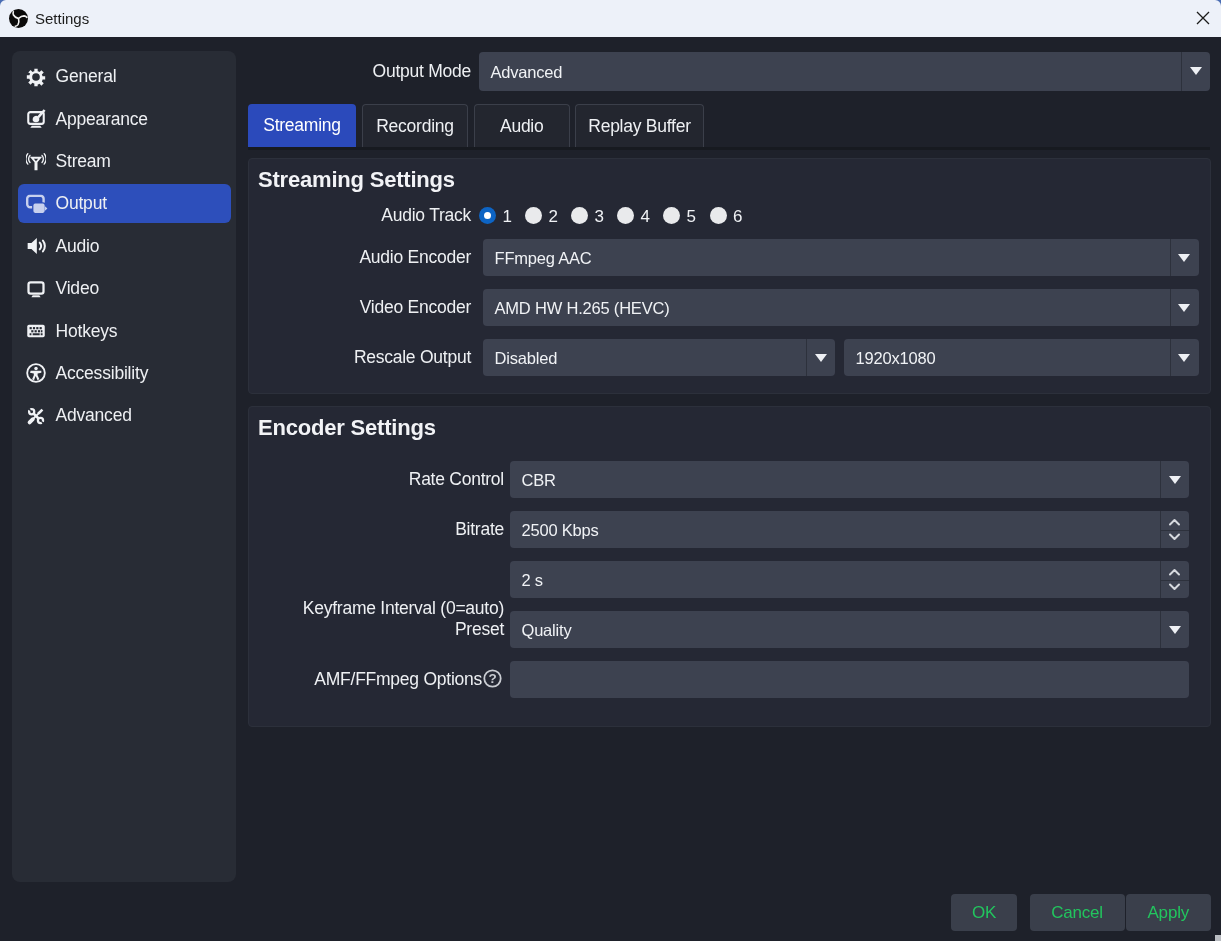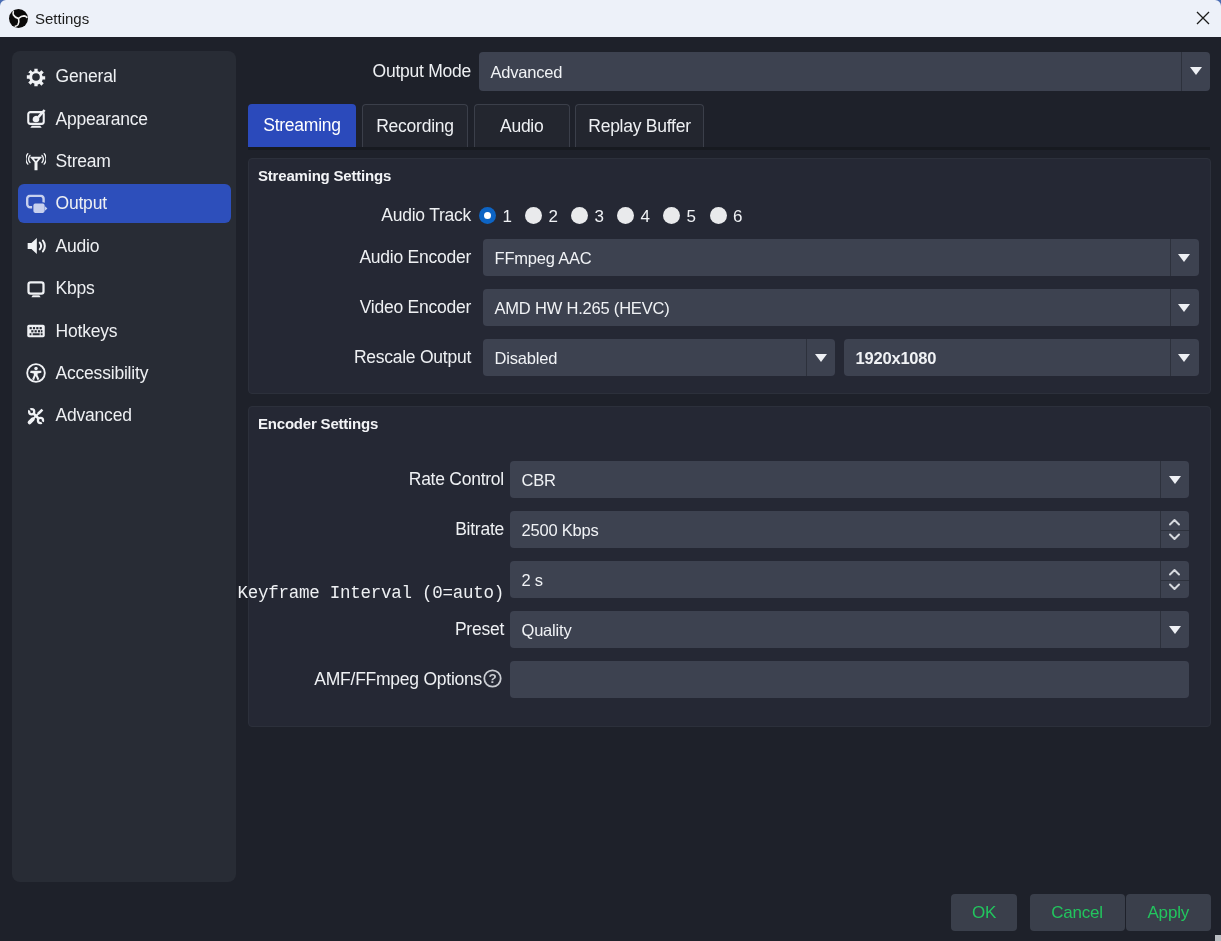--- a/index.html
+++ b/index.html
@@ -13,21 +13,21 @@
 .sitem { position:absolute; left:6px; width:213px; height:39px; border-radius:6px; color:#eef0f3; font-size:17.5px; letter-spacing:-0.2px; }
 .sitem.sel { background:#2d4fbb; }
 .sitem .ic { position:absolute; left:8px; top:50%; transform:translateY(-50%); width:20px; height:20px; }
 .sitem .tx { position:absolute; left:37.5px; top:0; height:39px; line-height:39px; }
 .label { position:absolute; color:#eef0f3; font-size:17.5px; letter-spacing:-0.25px; text-align:right; }
 .combo, .spin, .tinput { position:absolute; background:#3d4250; border-radius:4px; }
 .cval { position:absolute; left:11.5px; top:0; bottom:0; display:flex; align-items:center; transform:translateY(0.8px); font-size:16.5px; letter-spacing:-0.2px; color:#f0f2f5; }
 .csep { position:absolute; right:28px; top:0; bottom:0; width:1px; background:#2d313c; }
 .carr { position:absolute; right:8.5px; top:50%; margin-top:-4px; width:0; height:0; border-left:6.5px solid transparent; border-right:6.5px solid transparent; border-top:8px solid #eef0f4; }
 .panel { position:absolute; left:248px; width:963px; background:#252834; border:1px solid #2c303b; border-radius:4px; }
-.ptitle { position:absolute; left:9px; top:8px; font-size:15px; letter-spacing:-0.2px; font-weight:bold; color:#f2f3f6; }
+.ptitle { position:absolute; left:9px; top:8px; font-size:22px; letter-spacing:-0.2px; font-weight:bold; color:#f2f3f6; }
 .tab { position:absolute; top:104px; height:42.5px; font-size:17.5px; letter-spacing:-0.25px; color:#eef0f3; text-align:center; line-height:42.5px; border-radius:4px 4px 0 0; }
 .tab.unsel { background:#23262f; border:1px solid #3b3f4a; border-bottom:none; }
 .tab.sel { background:#2b4abb; color:#fff; }
 .btn { position:absolute; top:894px; height:37px; background:#3a3f4b; border-radius:4px; color:#22c55e; font-size:17px; letter-spacing:-0.2px; text-align:center; line-height:37px; }
 .radio { position:absolute; top:206.5px; width:17px; height:17px; border-radius:50%; background:#e9eaec; }
 .radio.on { background:#0d64c4; }
 .radio.on::after { content:""; position:absolute; left:5px; top:5px; width:7px; height:7px; border-radius:50%; background:#fff; }
 .rnum { position:absolute; top:205px; font-size:17px; color:#f0f2f5; line-height:24px; }
 .shline { position:absolute; right:0; width:28px; top:50%; height:1px; background:#2d313c; }
 </style>
@@ -104,21 +104,21 @@
           <path d="M20.3 5.5a10.2 10.2 0 0 1 0 13"></path>
         </g>
       </svg>
       <span class="tx">Audio</span>
     </div>
   <div class="sitem" style="top:218.1px">
       <svg class="ic" viewBox="0 0 24 24">
         <rect x="3" y="4" width="18" height="13.6" rx="2.6" stroke="#f0f2f5" stroke-width="2.7" fill="none"></rect>
         <path fill="#f0f2f5" d="M8 19.5h8l1.5 2.5h-11z"></path>
       </svg>
-      <span class="tx">Kbps</span>
+      <span class="tx">Video</span>
     </div>
   <div class="sitem" style="top:260.5px">
       <svg class="ic" viewBox="0 0 24 24">
         <rect x="1.5" y="4.5" width="21" height="15" rx="2" fill="#f0f2f5"></rect>
         <g fill="#282c35">
           <rect x="4.3" y="7.3" width="2.6" height="2.6"></rect>
           <rect x="8.3" y="7.3" width="2.6" height="2.6"></rect>
           <rect x="12.3" y="7.3" width="2.6" height="2.6"></rect>
           <rect x="16.3" y="7.3" width="2.6" height="2.6"></rect>
           <rect x="6.3" y="11" width="2.6" height="2.6"></rect>
@@ -203,21 +203,21 @@
   <span class="cval">AMD HW H.265 (HEVC)</span>
     <span class="csep"></span>
     <span class="carr"></span>
 </div>
 <div class="label" style="right:750px; top:339px; height:37px; line-height:37px;">Rescale Output</div>
 <div class="combo" style="left:483px; top:339px; width:352px; height:37px;">
   <span class="cval">Disabled</span>
     <span class="csep"></span>
     <span class="carr"></span>
 </div>
-<div class="combo" style="left:844px; top:339px; width:354.5px; height:37px;font-weight:bold;">
+<div class="combo" style="left:844px; top:339px; width:354.5px; height:37px;">
   <span class="cval">1920x1080</span>
     <span class="csep"></span>
     <span class="carr"></span>
 </div>
 
 <div class="panel" style="top:406px; height:321px;">
   <div class="ptitle">Encoder Settings</div>
 </div>
 <div class="label" style="right:717px; top:461px; height:37px; line-height:37px;">Rate Control</div>
 <div class="combo" style="left:510px; top:461px; width:679px; height:37px;">
@@ -230,21 +230,21 @@
   <span class="cval">2500 Kbps</span>
     <span class="csep"></span>
     <span class="shline"></span>
     <svg style="position:absolute;right:7px;top:5px" width="15" height="12" viewBox="0 0 15 12">
       <path d="M3 8.5 7.5 4 12 8.5" stroke="#d6d9de" stroke-width="2" fill="none" stroke-linejoin="round" stroke-linecap="round"></path>
     </svg>
     <svg style="position:absolute;right:7px;bottom:5px" width="15" height="12" viewBox="0 0 15 12">
       <path d="M3 3.5 7.5 8 12 3.5" stroke="#d6d9de" stroke-width="2" fill="none" stroke-linejoin="round" stroke-linecap="round"></path>
     </svg>
 </div>
-<div class="label" style="right:717px; top:575px; height:37px; line-height:37px;font-family:Liberation Mono, monospace;">Keyframe Interval (0=auto)</div>
+<div class="label" style="right:717px; top:590px; height:37px; line-height:37px;">Keyframe Interval (0=auto)</div>
 <div class="spin" style="left:510px; top:561px; width:679px; height:37px;">
   <span class="cval">2 s</span>
     <span class="csep"></span>
     <span class="shline"></span>
     <svg style="position:absolute;right:7px;top:5px" width="15" height="12" viewBox="0 0 15 12">
       <path d="M3 8.5 7.5 4 12 8.5" stroke="#d6d9de" stroke-width="2" fill="none" stroke-linejoin="round" stroke-linecap="round"></path>
     </svg>
     <svg style="position:absolute;right:7px;bottom:5px" width="15" height="12" viewBox="0 0 15 12">
       <path d="M3 3.5 7.5 8 12 3.5" stroke="#d6d9de" stroke-width="2" fill="none" stroke-linejoin="round" stroke-linecap="round"></path>
     </svg>

